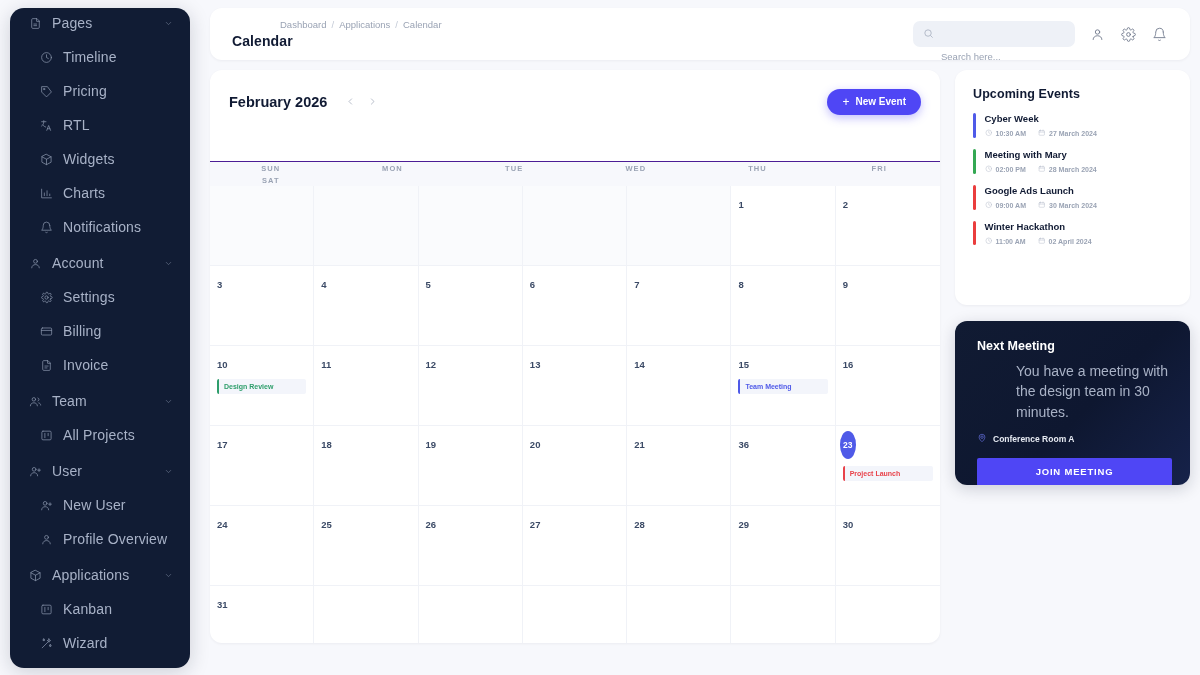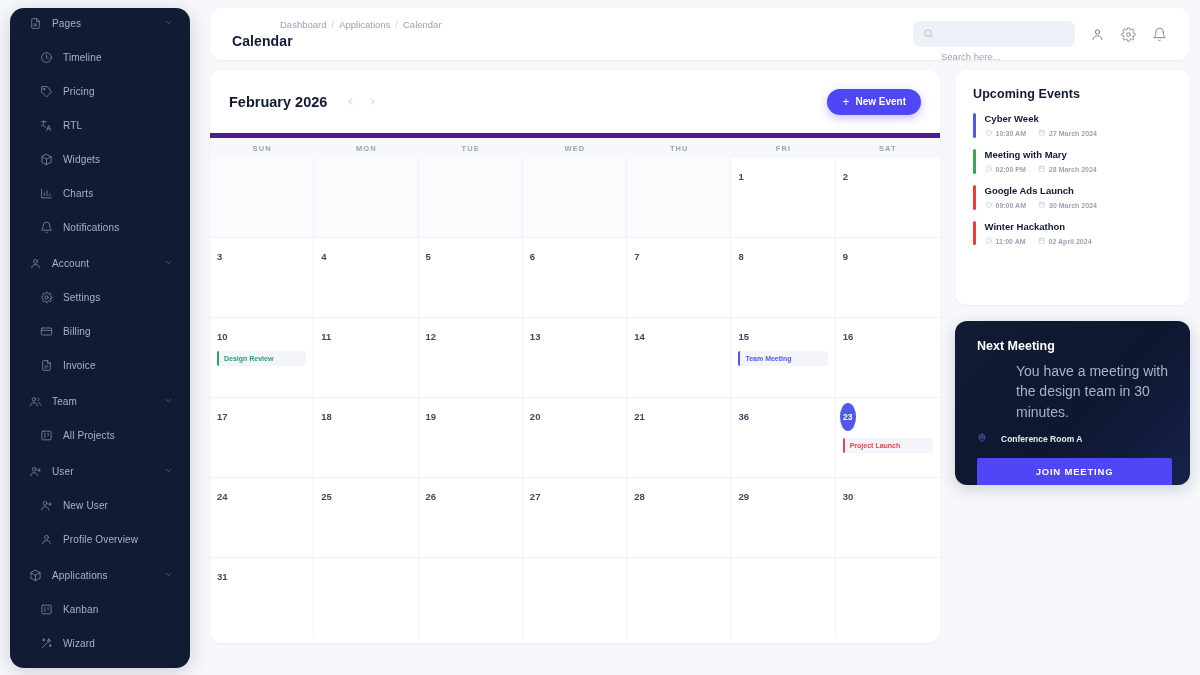--- a/index.html
+++ b/index.html
@@ -20,21 +20,21 @@
     overflow: hidden;
     box-shadow: 0 4px 20px rgba(15,23,42,.18);
   }
   .sb-scroll { position: absolute; left: 0; top: -6px; width: 180px; }
   .sb-item {
     display: flex; align-items: center;
     height: 30px; margin: 4px 9px 0 9px;
     padding: 0 8px;
     border-radius: 8px;
     color: #a8b2c7;
-    font-size: 10px;
+    font-size: 14px;
     letter-spacing: .15px;
     cursor: pointer;
     position: relative;
   }
   .sb-item.parent { padding-left: 9px; margin-top: 6px; }
   .sb-item.child { padding-left: 20px; }
   .sb-item .ic { width: 15px; height: 15px; flex: 0 0 15px; display: flex; align-items: center; justify-content: center; margin-right: 9px; opacity: .85; }
   .sb-item .ic svg { width: 13px; height: 13px; stroke: #9aa6bd; fill: none; stroke-width: 1.4; stroke-linecap: round; stroke-linejoin: round; }
   .sb-item .lbl { flex: 1 1 auto; white-space: nowrap; }
   .sb-item .chev { margin-left: auto; opacity: .7; }
@@ -99,21 +99,21 @@
     margin-left: auto;
     height: 26px; padding: 0 15px;
     background: #4f46f5;
     color: #fff; border: none; border-radius: 13px;
     font-family: inherit; font-size: 10px; font-weight: 600;
     display: flex; align-items: center; gap: 6px; cursor: pointer;
     box-shadow: 0 3px 10px rgba(79,70,245,.35);
   }
   .new-event .plus { font-size: 12px; line-height: 1; font-weight: 400; }
 
-  .dow-row { display: grid; grid-template-columns: repeat(7, 1fr); background: #f7f8fc; height: 25px; border-top: 5px solid #4c1d95; }
+  .dow-row { display: grid; grid-template-columns: repeat(6, 1fr); background: #f7f8fc; height: 25px; border-top: 1px solid #4c1d95; margin-top: 28px; }
   .dow {
     display: flex; align-items: center; justify-content: center;
     font-size: 7.5px; font-weight: 600; letter-spacing: 1.1px; color: #9aa3b4;
   }
   .grid { display: grid; grid-template-columns: repeat(7, 1fr); grid-template-rows: repeat(6, 80px); }
   .cell { border-right: 1px solid #f0f2f7; border-bottom: 1px solid #f0f2f7; padding: 8px 7px 0 7px; position: relative; }
   .cell:nth-child(7n) { border-right: none; }
   .cell.muted { background: #fafbfd; }
   .cell.empty-last { border-bottom: none; }
   .daynum { font-size: 9.5px; font-weight: 600; color: #3b4a66; line-height: 1; }
@@ -162,21 +162,21 @@
     position: absolute; left: 955px; top: 321px;
     width: 235px; height: 164px;
     background: linear-gradient(135deg, #111b33 0%, #0e1730 55%, #16224a 100%);
     border-radius: 12px;
     padding: 18px 18px 0 22px;
     box-shadow: 0 4px 16px rgba(15,23,42,.18);
     overflow: hidden;
   }
   .nm-title { font-size: 12.5px; font-weight: 700; color: #fff; }
   .nm-desc { margin-top: 8px; font-size: 14px; color: #a9b2c6; line-height: 1.45; margin-left: 39px; }
-  .nm-loc { margin-top: 11px; display: flex; align-items: center; gap: 14px; font-size: 8.5px; font-weight: 600; color: #e6eaf2; }
+  .nm-loc { margin-top: 11px; display: flex; align-items: center; gap: 6px; font-size: 8.5px; font-weight: 600; color: #e6eaf2; }
   .nm-loc svg { width: 10px; height: 10px; stroke: #6f7af0; fill: none; stroke-width: 1.5; }
   .join-btn {
     margin-top: 13px; width: 100%; height: 28px;
     background: #4f46f5; border: none; border-radius: 2px;
     color: #fff; font-family: inherit; font-size: 9.5px; font-weight: 700;
     letter-spacing: .8px; cursor: pointer;
   }
 </style>
 </head>
 <body>

